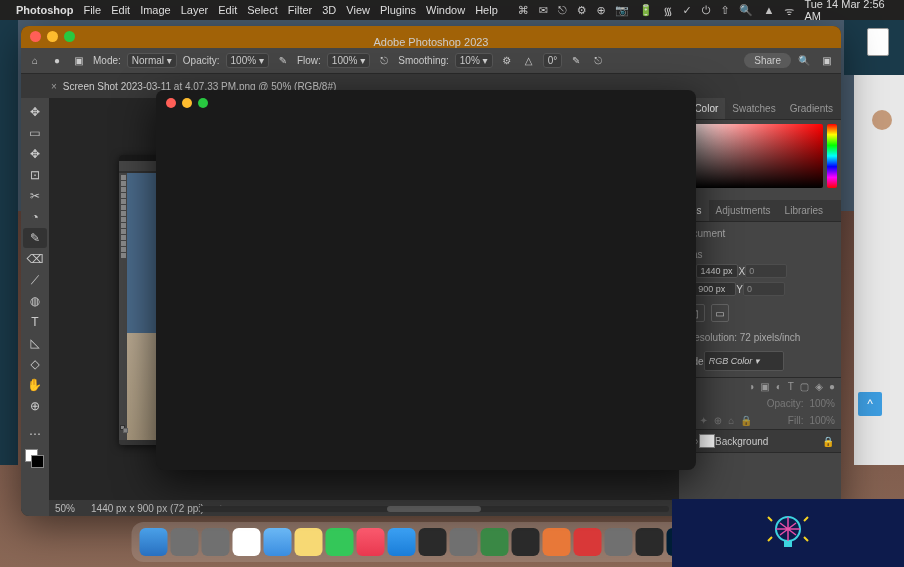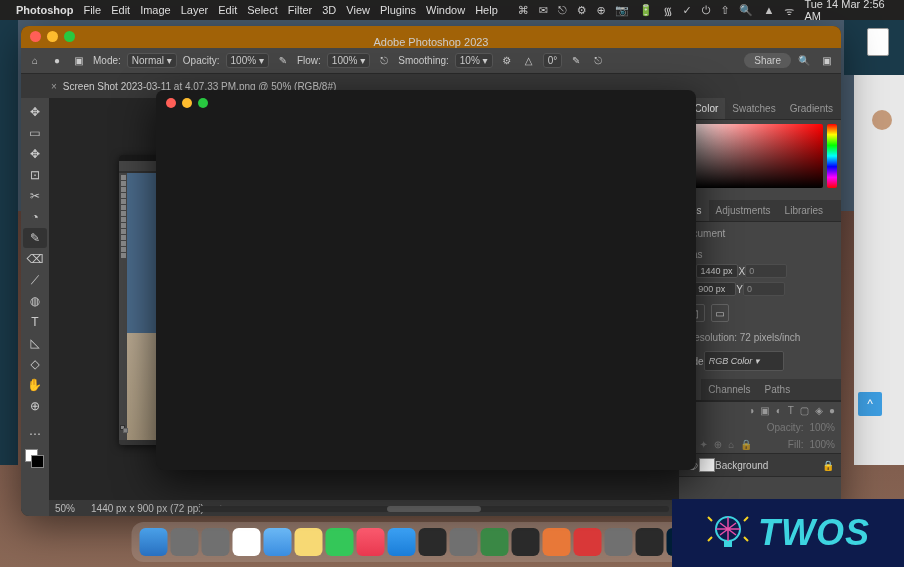--- a/index.html
+++ b/index.html
@@ -310,25 +310,20 @@
           <div class="ico">▯</div>
           <div class="ico">▭</div>
         </div>
         <div style="margin-top:6px;color:#aaa;">Resolution: 72 pixels/inch</div>
         <div class="props-row" style="margin-top:4px;">
           <span>ode</span>
           <span class="mode-select"><span>RGB Color</span> ▾</span>
         </div>
       </div>
 
-      <div class="panel-tabs" style="margin-top:2px;">
-        <span class="panel-tab active">rs</span>
-        <span class="panel-tab">Channels</span>
-        <span class="panel-tab">Paths</span>
-      </div>
       <div class="layers-panel">
         <div class="layers-toolbar">
           <span style="flex:1"></span>
           <span>◑</span>
           <span>▣</span>
           <span>◐</span>
           <span>T</span>
           <span>▢</span>
           <span>◈</span>
           <span>●</span>
@@ -402,14 +397,13 @@
 
 <div class="twos-overlay">
   <div class="twos-bulb">
     <svg viewBox="0 0 44 44">
       <circle cx="22" cy="18" r="12" fill="none" stroke="#3dd4e0" stroke-width="2"></circle>
       <path d="M14 12 L30 24 M30 12 L14 24 M22 6 L22 30 M10 18 L34 18" stroke="#e84fa8" stroke-width="1.5"></path>
       <rect x="18" y="30" width="8" height="6" fill="#3dd4e0"></rect>
       <path d="M6 10 L2 6 M38 10 L42 6 M6 26 L2 30 M38 26 L42 30" stroke="#f7d420" stroke-width="2"></path>
     </svg>
   </div>
-  <span class="twos-text">TWOS</span>
 </div>
 
 </body></html>

